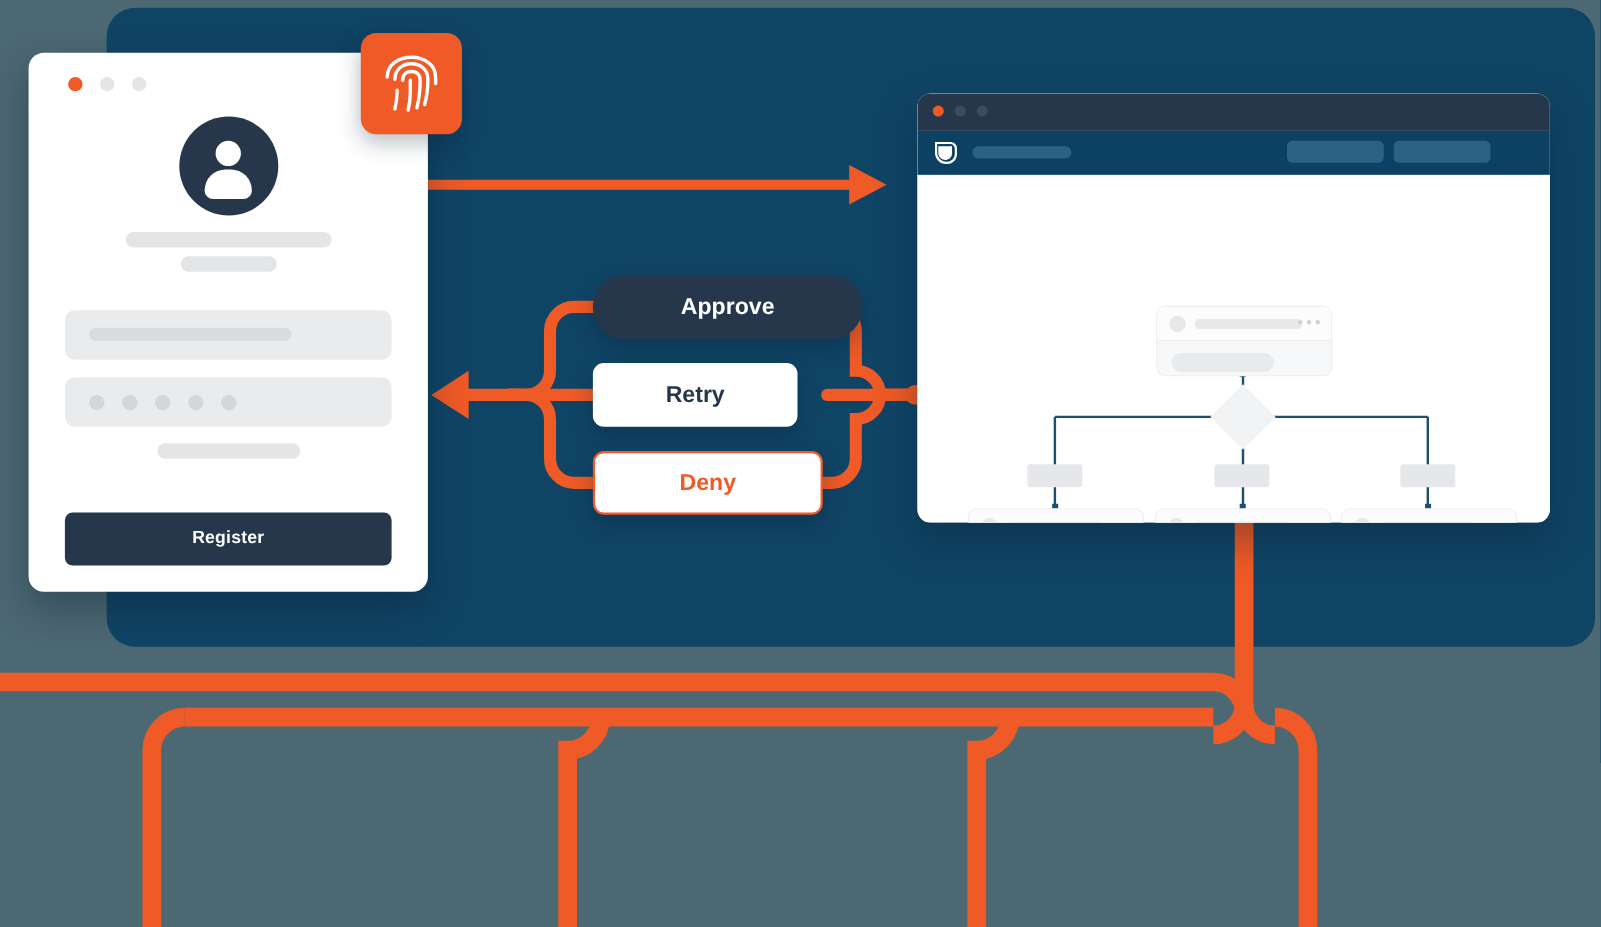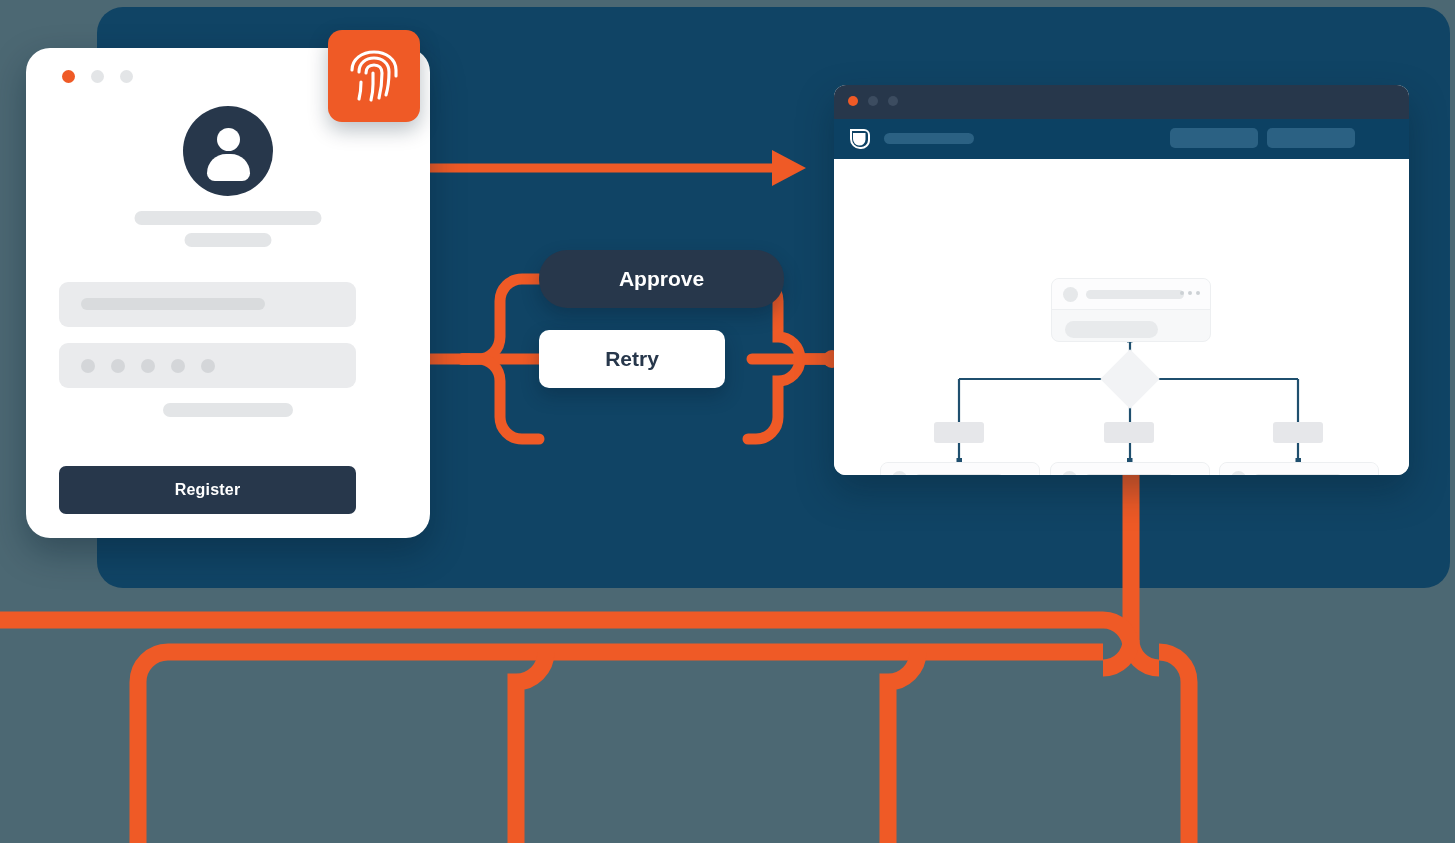--- a/index.html
+++ b/index.html
@@ -16,22 +16,22 @@
   .backdrop{
     position:absolute;left:97px;top:7px;width:1353px;height:581px;
     background:#104465;border-radius:26px;
   }
 
   
   .wires{position:absolute;left:0;top:0;width:1455px;height:843px;overflow:visible;}
 
   
   .reg-card{
-    position:absolute;left:26px;top:48px;width:404px;height:490px;
-    background:#ffffff;border-radius:24px;
+    position:absolute;left:26px;top:48px;width:363px;height:490px;
+    background:#ffffff;border-radius:14px;
     box-shadow:0 14px 34px rgba(6,28,45,.36);
   }
   .tl-dots{position:absolute;left:36px;top:22px;display:flex;gap:16px;}
   .tl{width:13px;height:13px;border-radius:50%;}
   .tl.c1{background:#ef5a26;}
   .tl.c2,.tl.c3{background:#e3e5e7;}
 
   .avatar{
     position:absolute;left:50%;top:58px;transform:translateX(-50%);
     width:90px;height:90px;border-radius:50%;background:#27374b;
@@ -230,20 +230,21 @@
         <path d="M11 24 C11 15 18 10 26 10 C34 10 41 15 41 24 C41 33 40 40 38 47"></path>
         <path d="M18 25 C18 20 21 17 26 17 C31 17 34 20 34 25 C34 35 33 42 31 50"></path>
         <path d="M25 25 L25 36 C25 43 24 48 23 52"></path>
         <path d="M13 34 C13 42 12 47 11 51"></path>
       </g>
     </svg>
   </div>
 
   <div class="dbtn approve">Approve</div>
   <div class="dbtn retry">Retry</div>
+  <div class="dbtn deny">Deny</div>
 
   <div class="browser">
 
     <div class="b-title">
       <span class="dots">
         <i class="c1"></i>
         <i class="c2"></i>
         <i class="c3"></i>
       </span>
     </div>

